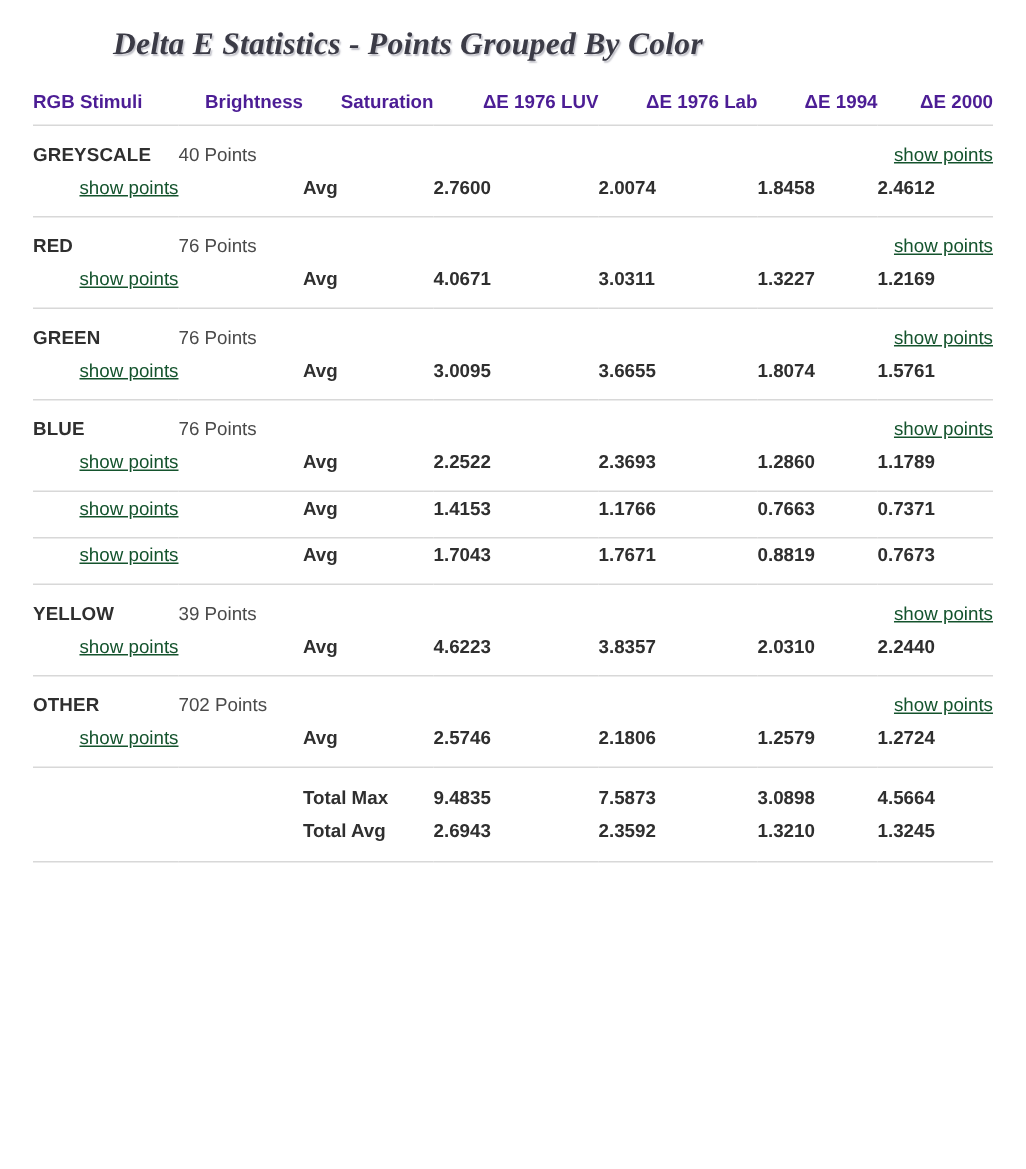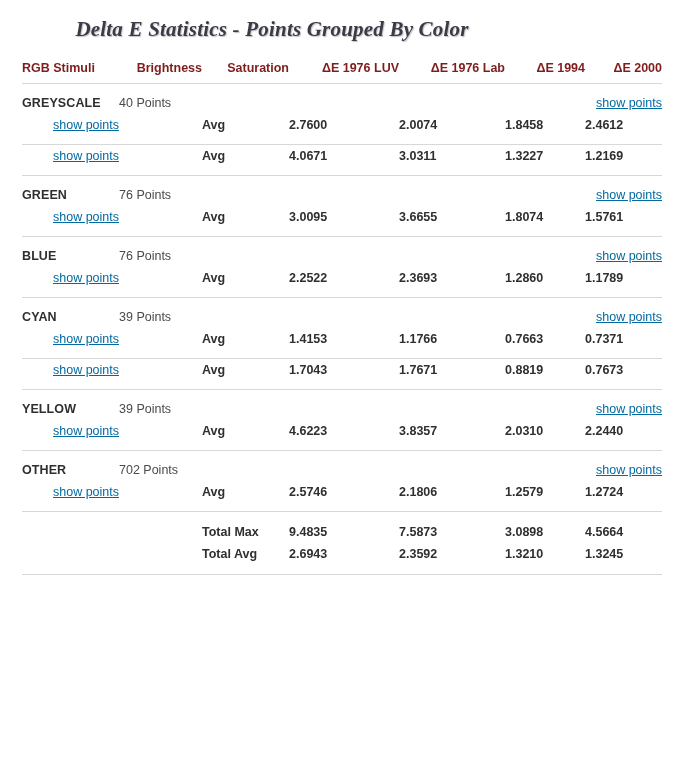--- a/index.html
+++ b/index.html
@@ -55,21 +55,21 @@
   col.c-bright     { width: 83px; }
   col.c-sat        { width: 87px; }
   col.c-luv        { width: 110px; }
   col.c-lab        { width: 106px; }
   col.c-1994       { width: 80px; }
   col.c-2000       { width: 77px; }
 
   thead th {
     font-weight: bold;
     font-size: 12.5px;
-    color: #7f1d1d;
+    color: #4c1d95;
     height: 30px;
     padding-bottom: 6px;
     white-space: nowrap;
   }
   thead th.left   { text-align: left; }
   thead th.right  { text-align: right; }
 
   thead tr { border-bottom: 1px solid #d8d8d8; }
 
   tbody tr.group-head td { padding-top: 12px; padding-bottom: 4px; }
@@ -108,21 +108,21 @@
   .rowlabel {
     font-weight: bold;
     color: #2f2f2f;
     font-size: 12.5px;
     white-space: nowrap;
   }
 
   .linkcell { text-align: right; white-space: nowrap; }
 
   a.showpoints {
-    color: #0369a1;
+    color: #14532d;
     text-decoration: underline;
     font-size: 12.5px;
     cursor: pointer;
     text-align: right;
   }
 
   .sub-link { padding-right: 2px; }
 </style>
 </head>
 <body>
@@ -164,20 +164,29 @@
         </tr>
         <tr class="group-data">
           <td class="linkcell sub-link"><a class="showpoints">show points</a></td>
           <td></td>
           <td class="rowlabel">Avg</td>
           <td class="num">2.7600</td>
           <td class="num">2.0074</td>
           <td class="num">1.8458</td>
           <td class="num">2.4612</td>
         </tr>
+        <tr class="group-head">
+          <td class="color-name">RED</td>
+          <td class="points">76 Points</td>
+          <td></td>
+          <td></td>
+          <td></td>
+          <td></td>
+          <td class="linkcell"><a class="showpoints">show points</a></td>
+        </tr>
         <tr class="group-data">
           <td class="linkcell sub-link"><a class="showpoints">show points</a></td>
           <td></td>
           <td class="rowlabel">Avg</td>
           <td class="num">4.0671</td>
           <td class="num">3.0311</td>
           <td class="num">1.3227</td>
           <td class="num">1.2169</td>
         </tr>
         <tr class="group-head">
@@ -208,29 +217,20 @@
           <td class="linkcell"><a class="showpoints">show points</a></td>
         </tr>
         <tr class="group-data">
           <td class="linkcell sub-link"><a class="showpoints">show points</a></td>
           <td></td>
           <td class="rowlabel">Avg</td>
           <td class="num">2.2522</td>
           <td class="num">2.3693</td>
           <td class="num">1.2860</td>
           <td class="num">1.1789</td>
-        </tr>
-        <tr class="group-head">
-          <td class="color-name">CYAN</td>
-          <td class="points">39 Points</td>
-          <td></td>
-          <td></td>
-          <td></td>
-          <td></td>
-          <td class="linkcell"><a class="showpoints">show points</a></td>
         </tr>
         <tr class="group-data">
           <td class="linkcell sub-link"><a class="showpoints">show points</a></td>
           <td></td>
           <td class="rowlabel">Avg</td>
           <td class="num">1.4153</td>
           <td class="num">1.1766</td>
           <td class="num">0.7663</td>
           <td class="num">0.7371</td>
         </tr>

